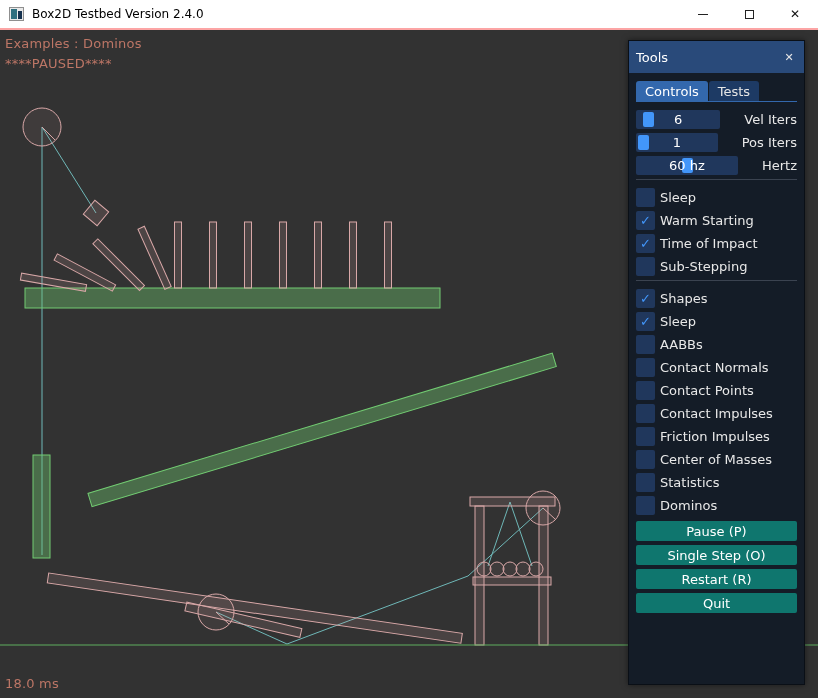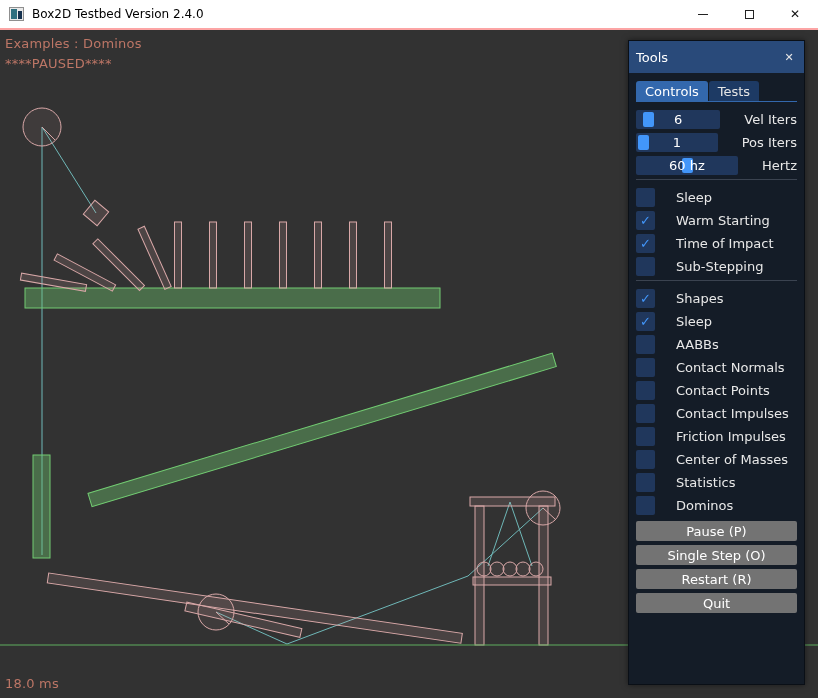--- a/index.html
+++ b/index.html
@@ -51,24 +51,24 @@
           font-size:13px; color:#fff; }
   .slabel { margin-left:24px; font-size:13px; color:#e8e8e8; white-space:nowrap; }
 
   .sep { height:1px; background:#3b4350; margin:4px 0 8px 0; }
 
   .crow { display:flex; align-items:center; margin-bottom:4px; height:19px; }
   .cbox { width:19px; height:19px; background:#20375c; border-radius:2px; display:flex;
           align-items:center; justify-content:center; }
   .chk { font-style:normal; font-size:13px; font-weight:bold; color:transparent; }
   .cbox.checked .chk { color:#4296fa; }
-  .clabel { margin-left:21px; font-size:13px; color:#e8e8e8; white-space:nowrap; }
+  .clabel { margin-left:5px; font-size:13px; color:#e8e8e8; white-space:nowrap; }
 
   .btns { padding-top:2px; }
-  .btn { width:100%; height:20px; margin-bottom:4px; background:#737373; border-radius:2px;
+  .btn { width:100%; height:20px; margin-bottom:4px; background:#0f766e; border-radius:2px;
          display:flex; align-items:center; justify-content:center; font-size:13px; color:#fff;text-align:right; }
 </style>
 </head>
 <body>
 
 <div class="window">
 
   <div class="titlebar">
     <div class="app-icon">
         <span class="ai-a"></span>

